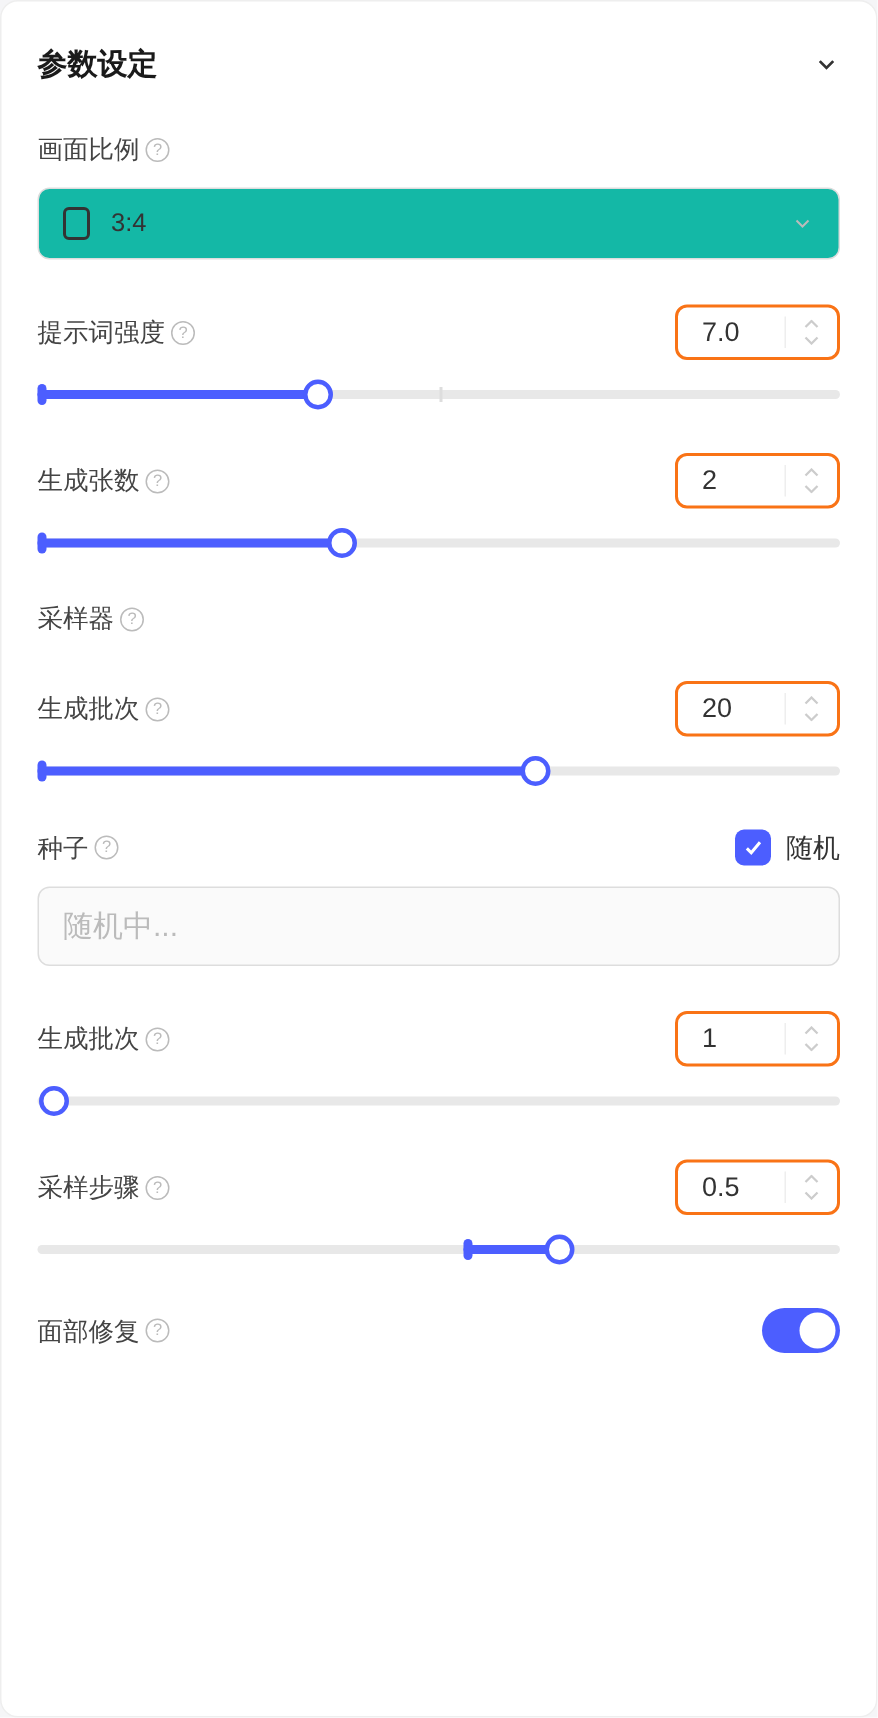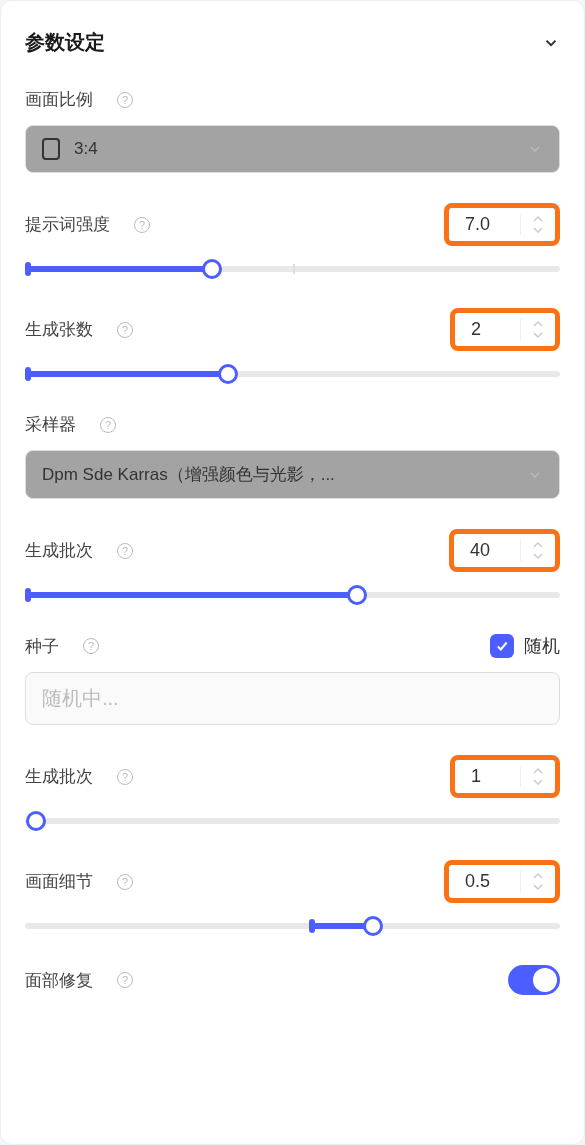--- a/index.html
+++ b/index.html
@@ -5,28 +5,28 @@
 * { box-sizing: border-box; margin: 0; padding: 0; }
 body { font-family: -apple-system, BlinkMacSystemFont, "Segoe UI", "PingFang SC", "Hiragino Sans GB", sans-serif; background: #f5f5f7; width: 585px; height: 1145px; }
 .panel { background: #fff; border-radius: 12px; padding: 28px 24px; width: 585px; height: 1145px; border: 1px solid #eee; }
 .header { display: flex; justify-content: space-between; align-items: center; margin-bottom: 32px; }
 .header-title { font-size: 20px; font-weight: 600; color: #1a1a1a; }
 .chevron { width: 18px; height: 18px; }
 .chevron svg { width: 100%; height: 100%; }
 .section { margin-bottom: 30px; }
 .label-row { display: flex; align-items: center; justify-content: space-between; margin-bottom: 14px; }
 .label-row.nomargin { margin-bottom: 0; }
-.label-group { display: flex; align-items: center; gap: 24px; }
+.label-group { display: flex; align-items: center; gap: 4px; }
 .label { font-size: 17px; color: #444; }
 .help-icon { width: 16px; height: 16px; display: inline-flex; align-items: center; justify-content: center; border: 1.3px solid #bbb; border-radius: 50%; font-size: 11px; color: #bbb; }
-.select { display: flex; align-items: center; justify-content: space-between; border: 1px solid #ddd; border-radius: 8px; padding: 12px 16px; font-size: 17px; color: #333; cursor: pointer; background: #a3a3a3; }
+.select { display: flex; align-items: center; justify-content: space-between; border: 1px solid #ddd; border-radius: 8px; padding: 12px 16px; font-size: 17px; color: #333; cursor: pointer; background: #14b8a6; }
 .select-left { display: flex; align-items: center; gap: 14px; }
 .ratio-icon { width: 18px; height: 22px; border: 2px solid #333; border-radius: 4px; display: inline-block; }
 .chev-down { width: 16px; height: 16px; color: #bbb; }
-.number-input { display: flex; align-items: center; border: 5px solid #f97316; border-radius: 8px; padding: 6px 10px 6px 16px; min-width: 110px; background: #fff; gap: 20px; }
+.number-input { display: flex; align-items: center; border: 2px solid #f97316; border-radius: 8px; padding: 6px 10px 6px 16px; min-width: 110px; background: #fff; gap: 20px; }
 .number-input .val { flex: 1; font-size: 18px; color: #333; text-align: left; }
 .spinners { display: flex; flex-direction: column; gap: 1px; border-left: 1px solid #eee; padding-left: 10px; margin-left: 10px; }
 .spinner-btn { width: 14px; height: 10px; display: flex; align-items: center; justify-content: center; cursor: pointer; color: #ccc; }
 .spinner-btn svg { width: 10px; height: 6px; }
 .slider { position: relative; height: 18px; display: flex; align-items: center; }
 .slider-track { position: absolute; left: 0; right: 0; height: 6px; background: #e8e8e8; border-radius: 3px; }
 .slider-tick { position: absolute; width: 2px; height: 10px; background: #ddd; top: 4px; }
 .slider-fill { position: absolute; height: 6px; background: #4c5eff; border-radius: 3px; }
 .slider-thumb { position: absolute; width: 20px; height: 20px; background: #fff; border: 3px solid #4c5eff; border-radius: 50%; transform: translateX(-50%); cursor: pointer; }
 .slider-cap { position: absolute; width: 6px; height: 14px; background: #4c5eff; border-radius: 3px; top: 2px; }
@@ -133,38 +133,30 @@
     </div>
   </div>
 
   <div class="section">
     <div class="label-row">
       <div class="label-group">
         <span class="label">采样器</span>
         <span class="help-icon">?</span>
       </div>
     </div>
-    <div class="select">
-      <span>Dpm Sde Karras（增强颜色与光影，...</span>
-      <span class="chev-down">
-        <svg viewBox="0 0 24 24" fill="none" stroke="currentColor" stroke-width="2">
-            <polyline points="6 9 12 15 18 9"></polyline>
-          </svg>
-      </span>
-    </div>
   </div>
 
   <div class="section">
     <div class="label-row">
       <div class="label-group">
         <span class="label">生成批次</span>
         <span class="help-icon">?</span>
       </div>
       <div class="number-input">
-        <span class="val">40</span>
+        <span class="val">20</span>
         <div class="spinners">
           <div class="spinner-btn">
               <svg viewBox="0 0 10 6" fill="none" stroke="currentColor" stroke-width="1.5">
                 <polyline points="1 5 5 1 9 5"></polyline>
               </svg>
             </div>
           <div class="spinner-btn">
               <svg viewBox="0 0 10 6" fill="none" stroke="currentColor" stroke-width="1.5">
                 <polyline points="1 1 5 5 9 1"></polyline>
               </svg>
@@ -224,21 +216,21 @@
     </div>
     <div class="slider">
       <div class="slider-track"></div>
       <div class="slider-thumb" style="left:2%"></div>
     </div>
   </div>
 
   <div class="section">
     <div class="label-row">
       <div class="label-group">
-        <span class="label">画面细节</span>
+        <span class="label">采样步骤</span>
         <span class="help-icon">?</span>
       </div>
       <div class="number-input">
         <span class="val">0.5</span>
         <div class="spinners">
           <div class="spinner-btn">
               <svg viewBox="0 0 10 6" fill="none" stroke="currentColor" stroke-width="1.5">
                 <polyline points="1 5 5 1 9 5"></polyline>
               </svg>
             </div>

